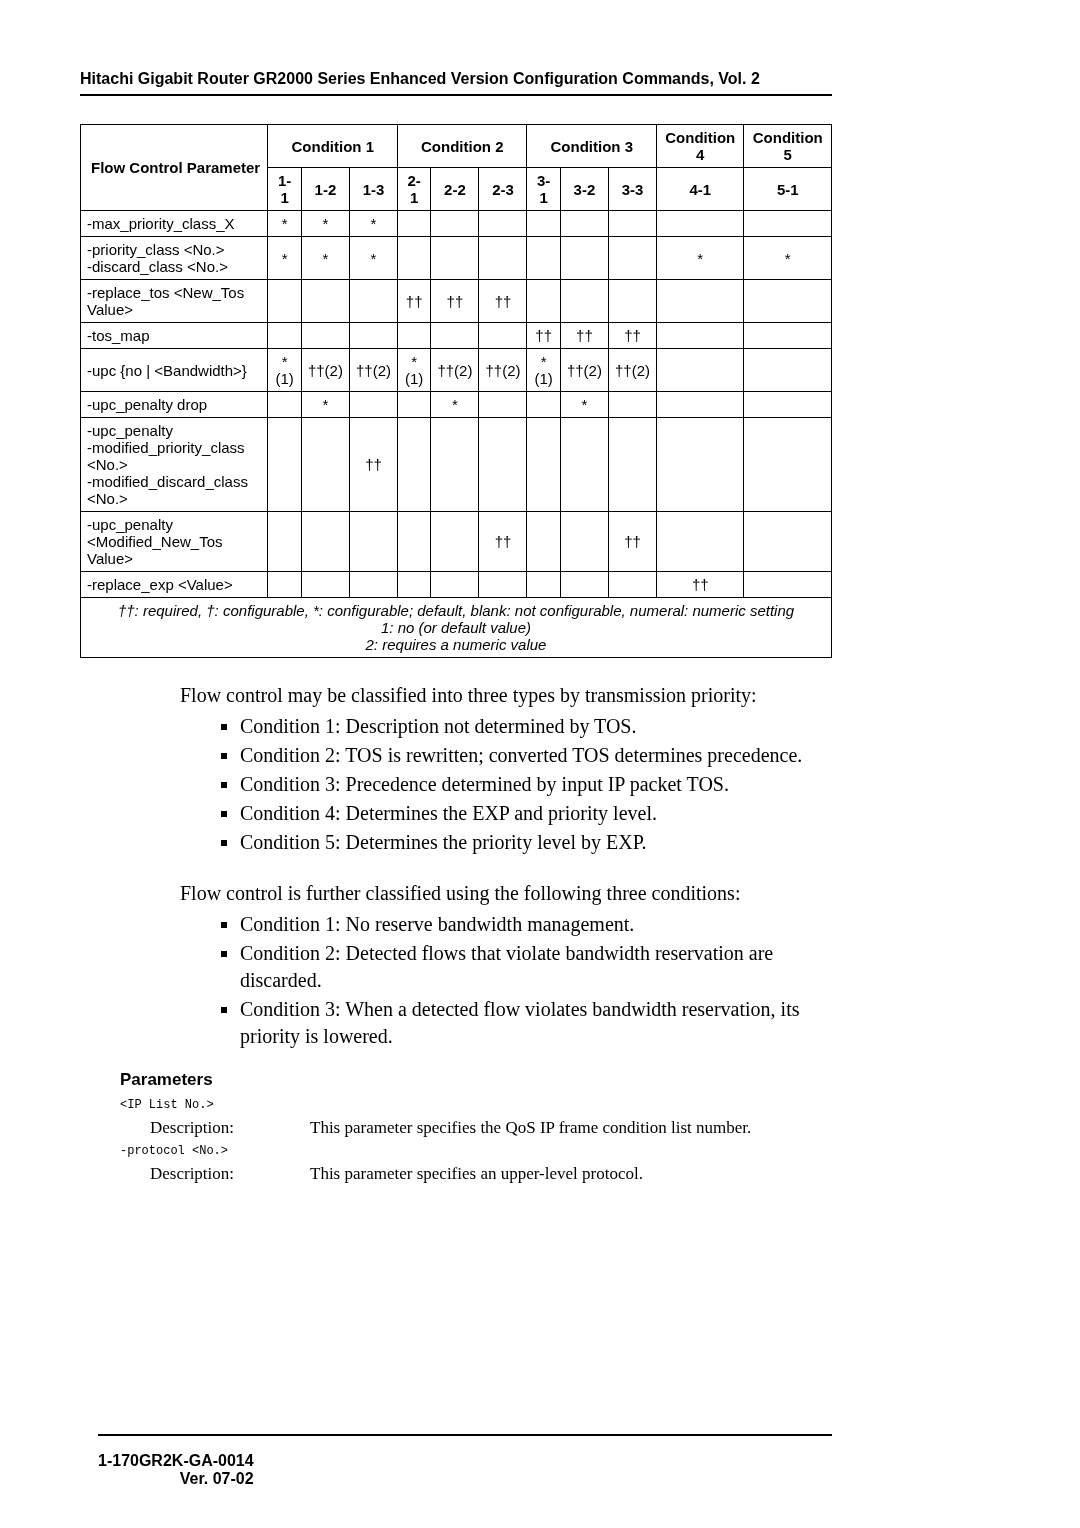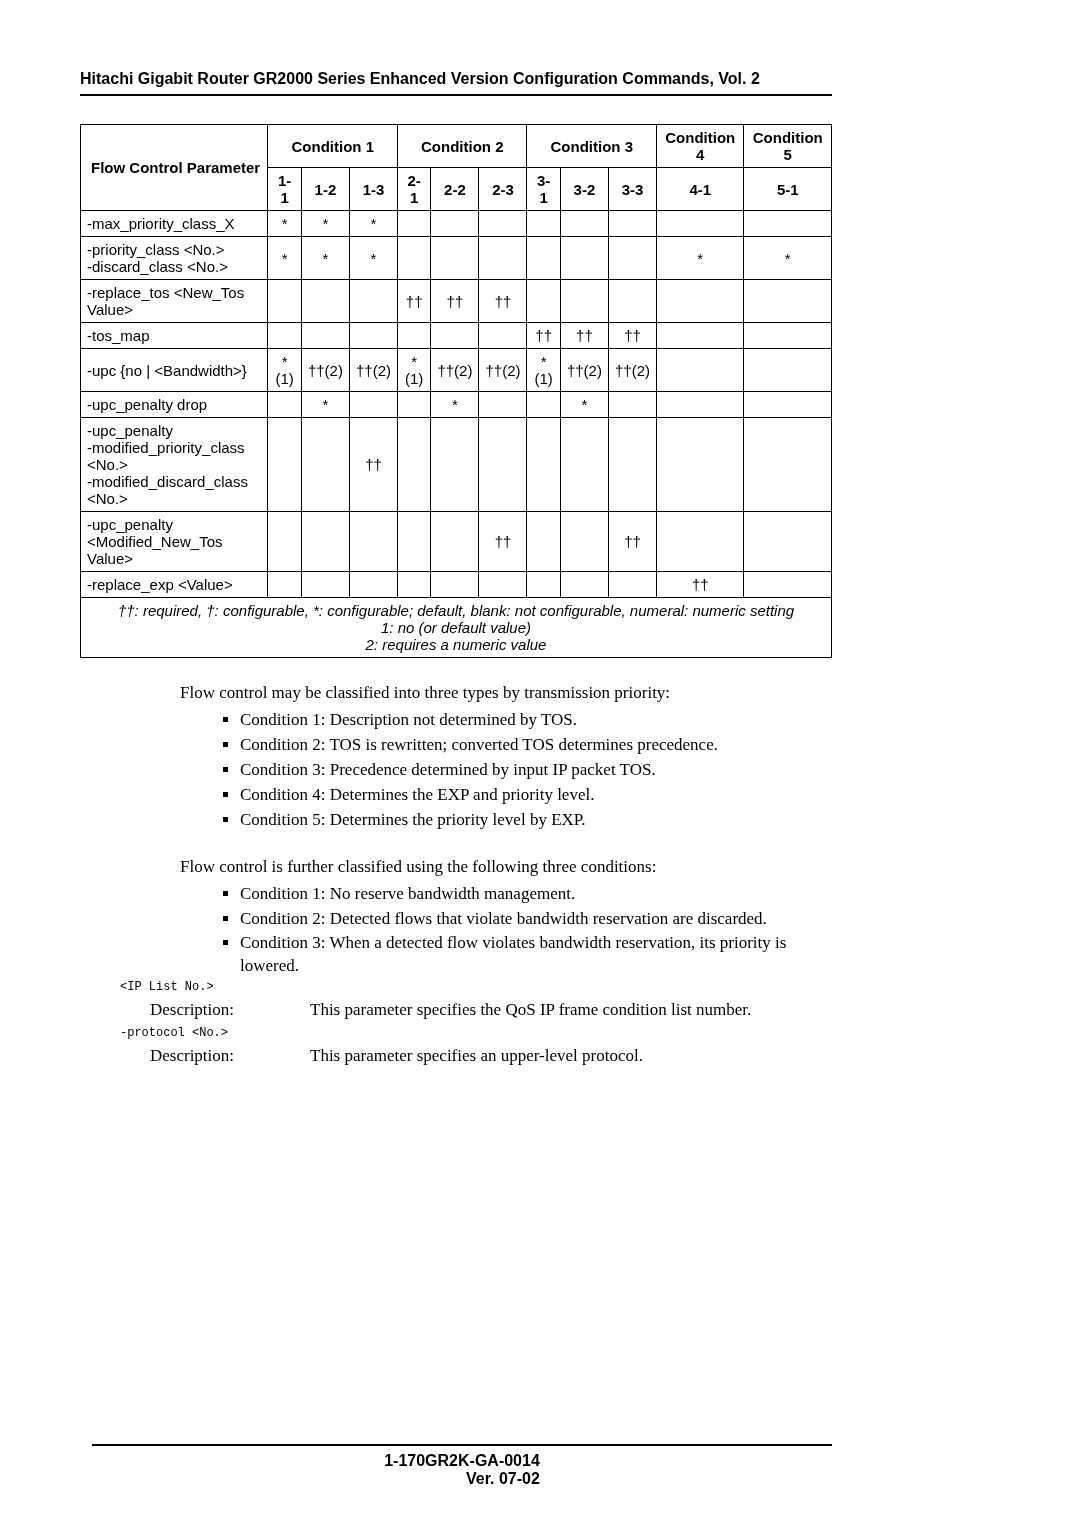--- a/index.html
+++ b/index.html
@@ -57,21 +57,21 @@
   .legend {
     text-align: left;
     font-style: italic;
     font-family: Arial, Helvetica, sans-serif;
     font-size: 15px;
     padding: 6px 8px;
     white-space: pre-line;
   }
   .body-text {
     font-family: "Century Schoolbook", Georgia, serif;
-    font-size: 17px;
+    font-size: 20px;
     margin-left: 100px;
     margin-right: 10px;
     margin-top: 24px;
     line-height: 1.35;
   }
   ul.square {
     list-style-type: square;
     margin: 4px 0 0 0;
     padding-left: 60px;
   }
@@ -109,26 +109,26 @@
   .param-value {
     flex: 1;
   }
   .param-value .mono-inline {
     font-family: "Courier New", monospace;
     font-size: 15px;
   }
   .footer {
     position: absolute;
     bottom: 40px;
-    left: 92px;
+    left: 98px;
     right: 80px;
     border-top: 2px solid #000;
-    padding-top: 6px;
+    padding-top: 16px;
     display: flex;
-    justify-content: center;
+    justify-content: flex-start;
     font-family: Arial, Helvetica, sans-serif;
     font-weight: bold;
     font-size: 16px;
   }
   .footer .right {
     text-align: right;
   }
 </style>
 </head>
 <body>
@@ -315,20 +315,21 @@
 
 <div class="body-text">
   <span>Flow control is further classified using the following three conditions:</span>
   <ul class="square" id="intro2-list">
         <li>Condition 1: No reserve bandwidth management.</li>
         <li>Condition 2: Detected flows that violate bandwidth reservation are discarded.</li>
         <li>Condition 3: When a detected flow violates bandwidth reservation, its priority is lowered.</li>
       </ul>
 </div>
 
+<div class="section-head">Parameters</div>
 
 <div class="mono">&lt;IP List No.&gt;</div>
 <div class="param-block">
   <div class="param-row">
     <div class="param-label">Description:</div>
     <div class="param-value">This parameter specifies the QoS IP frame condition list number.</div>
   </div>
 </div>
 
 

